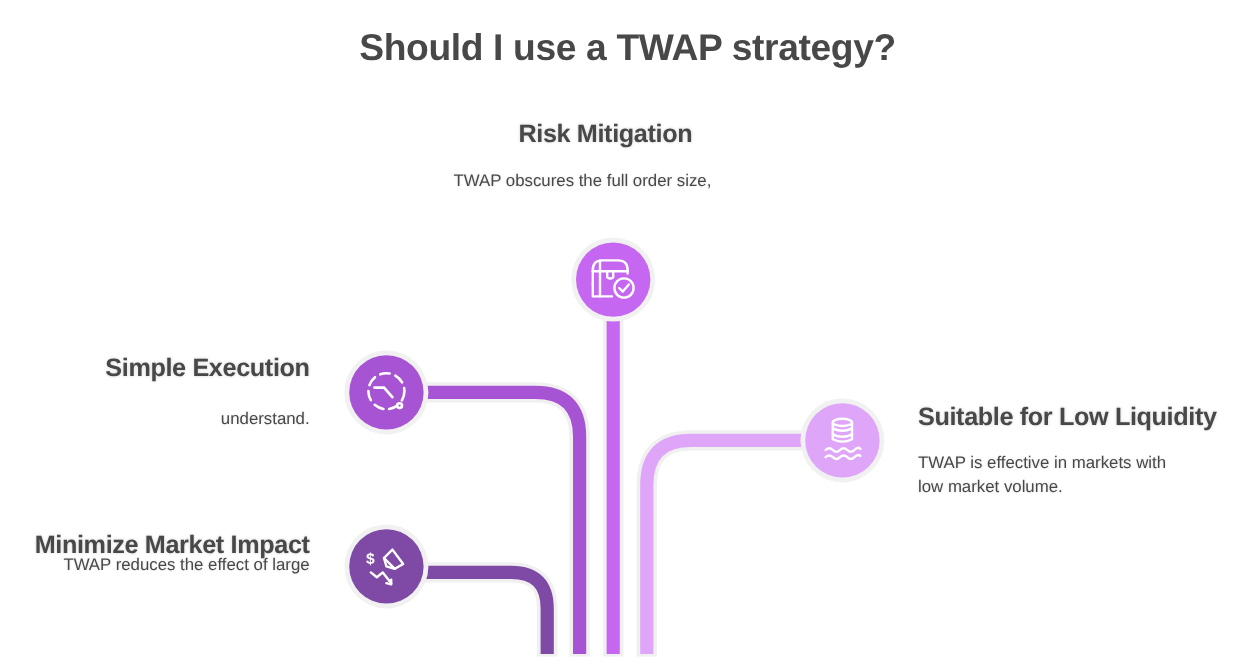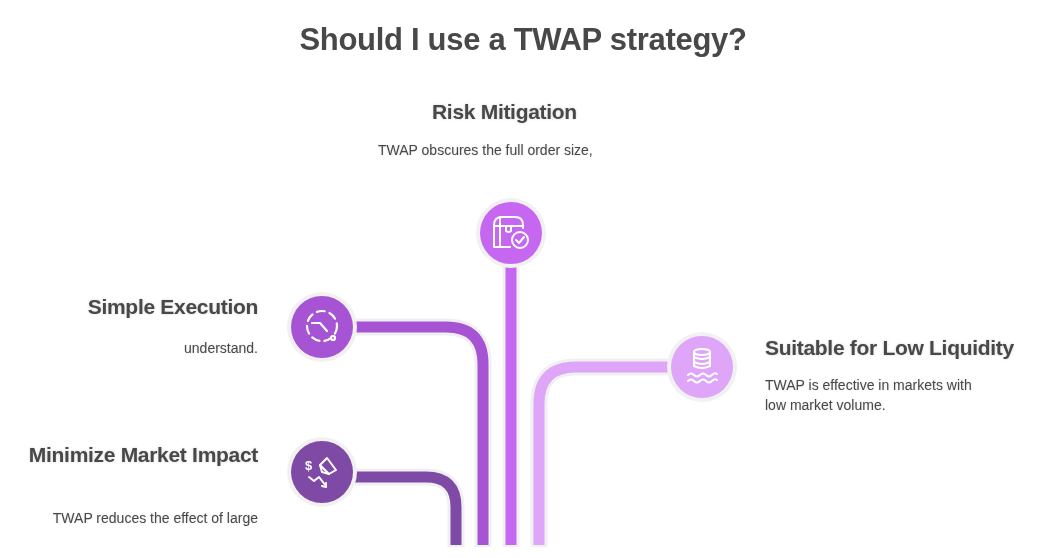--- a/index.html
+++ b/index.html
@@ -95,15 +95,15 @@
   <div>understand.</div>
 </div>
 
 <div class="heading" style="left:765px; top:336px;">Suitable for Low Liquidity</div>
 <div class="desc" style="left:765px; top:375px;">
   <div>TWAP is effective in markets with</div>
   <div>low market volume.</div>
 </div>
 
 <div class="heading right" style="right:788px; top:443px;">Minimize Market Impact</div>
-<div class="desc right" style="right:788px; top:508px;">
+<div class="desc right" style="right:788px; top:460px;">
   <div>TWAP reduces the effect of large</div>
 </div>
 
 </body></html>

